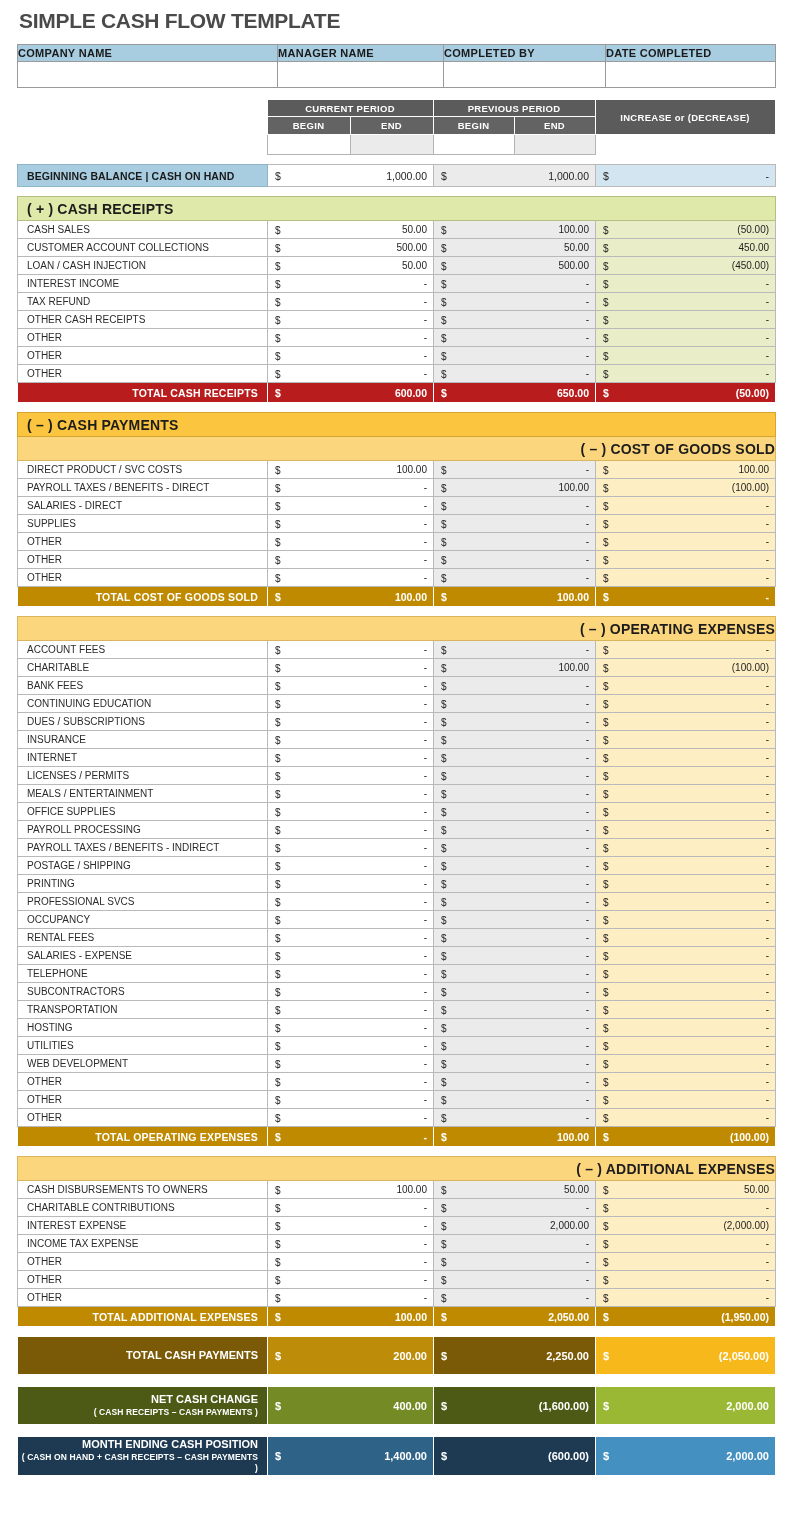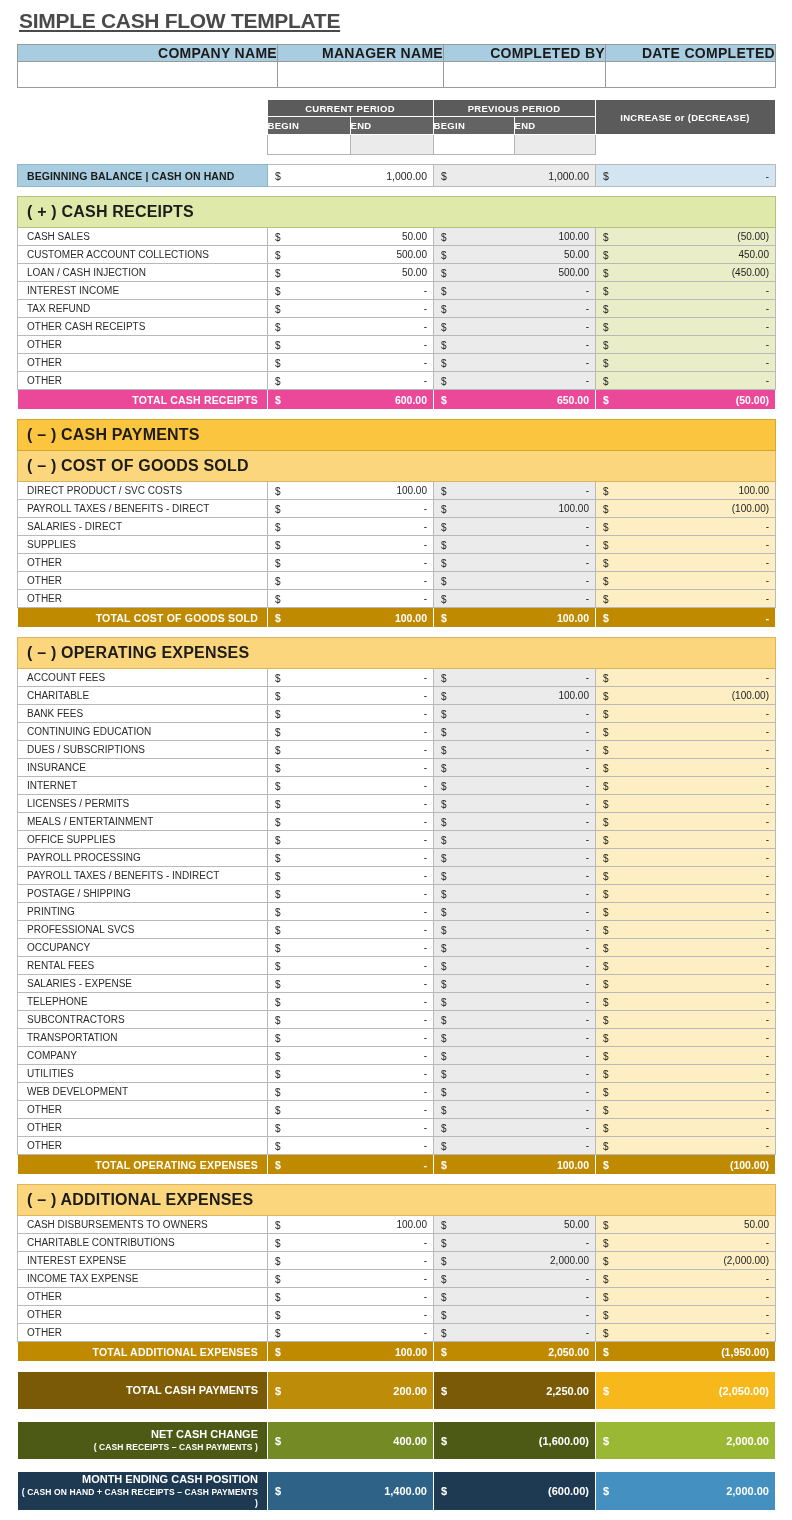--- a/index.html
+++ b/index.html
@@ -9,44 +9,43 @@
     font-family: "Liberation Sans", sans-serif;
   }
   body { padding: 0 17px; }
 
   .page-title {
     font-size: 21px;
     font-weight: bold;
     color: #4a4a4a;
     letter-spacing: -0.3px;
     padding: 9px 2px 11px 2px;
-    text-decoration: underline;
   }
 
   table.grid { border-collapse: collapse; width: 758px; table-layout: fixed; }
 
   
   col.c-label { width: 250px; }
   col.c-cur   { width: 166px; }
   col.c-prev  { width: 162px; }
   col.c-inc   { width: 180px; }
 
   
   .info-table { border-collapse: collapse; width: 758px; table-layout: fixed; margin-bottom: 0; }
   .info-table col.i1 { width: 260px; }
   .info-table col.i2 { width: 166px; }
   .info-table col.i3 { width: 162px; }
   .info-table col.i4 { width: 170px; }
   .info-head td {
     background: #a8cde0;
     color: #1a1a1a;
-    font-size: 14px;
+    font-size: 11px;
     font-weight: bold;
     letter-spacing: 0.3px;
-    text-align: right;
+    text-align: left;
     height: 17px;
     border: 1px solid #9a9a9a;
   }
   .info-blank td {
     background: #ffffff;
     height: 26px;
     border: 1px solid #9a9a9a;
   }
 
   .spacer-8 { height: 9px; }
@@ -68,20 +67,21 @@
     font-weight: bold;
     text-align: center;
     letter-spacing: 0.3px;
     border: 1px solid #ffffff;
   }
   .ph-dark2 {
     background: #636363;
     color: #ffffff;
     font-size: 9.5px;
     font-weight: bold;
+    text-align: center;
     letter-spacing: 0.3px;
     border: 1px solid #ffffff;
   }
   .ph-r1 td { height: 17px; }
   .ph-r2 td { height: 18px; }
   .ph-r3 td { height: 20px; }
   .ph-inputA { background: #ffffff; border: 1px solid #b4b4b4; }
   .ph-inputB { background: #ebebeb; border: 1px solid #b4b4b4; }
 
   
@@ -108,43 +108,43 @@
   td.cur  { background: #ffffff; }
   td.prev { background: #ebebeb; }
 
   
   td.inc-green  { background: #e9eec9; }
   td.inc-yellow { background: #fdeec4; }
   td.inc-blue   { background: #d3e5f0; }
 
   
   td.banner {
-    font-size: 16px;
+    font-size: 14px;
     font-weight: bold;
     color: #1c1c1c;
     padding-left: 9px;
-    height: 31px;
+    height: 24px;
     letter-spacing: 0.2px;
     border: 1px solid #b9b9b9;
   }
   td.banner-green  { background: #dfe9a9; border-color: #b6bf83; }
   td.banner-gold   { background: #fcc53f; border-color: #d4a62f; }
-  td.banner-gold2  { background: #fcd67c; border-color: #d9b55f; }
+  td.banner-gold2  { background: #fcd67c; border-color: #d9b55f; text-align: right; }
 
   
   tr.total td {
     height: 20px;
     font-size: 10.5px;
     font-weight: bold;
     color: #ffffff;
     border: 1px solid #ffffff;
   }
   tr.total td.tlabel { text-align: right; padding-right: 9px; letter-spacing: 0.2px; }
   tr.total td.money { color: #ffffff; }
-  .tot-green td  { background: #ec4899; }
+  .tot-green td  { background: #b91c1c; }
   .tot-gold td   { background: #c08a00; }
 
   
   tr.big td { height: 38px; font-size: 11px; font-weight: bold; color: #ffffff; border: 1px solid #ffffff; }
   tr.big td.blabel { text-align: right; padding-right: 9px; line-height: 1.35; }
   tr.big td.blabel .sub { display: block; font-size: 8.5px; font-weight: bold; letter-spacing: 0.1px; }
   tr.big td.money { color: #ffffff; font-size: 11px; font-weight: bold; }
 
   .pay-label { background: #7a5a06; }
   .pay-cur   { background: #bd8d09; }
@@ -538,21 +538,21 @@
           <td class="money prev"><span class="dollar">$</span><span class="amt">-</span></td>
           <td class="money inc-yellow"><span class="dollar">$</span><span class="amt">-</span></td>
         </tr>
         <tr class="row">
           <td class="label">TRANSPORTATION</td>
           <td class="money cur"><span class="dollar">$</span><span class="amt">-</span></td>
           <td class="money prev"><span class="dollar">$</span><span class="amt">-</span></td>
           <td class="money inc-yellow"><span class="dollar">$</span><span class="amt">-</span></td>
         </tr>
         <tr class="row">
-          <td class="label">COMPANY</td>
+          <td class="label">HOSTING</td>
           <td class="money cur"><span class="dollar">$</span><span class="amt">-</span></td>
           <td class="money prev"><span class="dollar">$</span><span class="amt">-</span></td>
           <td class="money inc-yellow"><span class="dollar">$</span><span class="amt">-</span></td>
         </tr>
         <tr class="row">
           <td class="label">UTILITIES</td>
           <td class="money cur"><span class="dollar">$</span><span class="amt">-</span></td>
           <td class="money prev"><span class="dollar">$</span><span class="amt">-</span></td>
           <td class="money inc-yellow"><span class="dollar">$</span><span class="amt">-</span></td>
         </tr>

